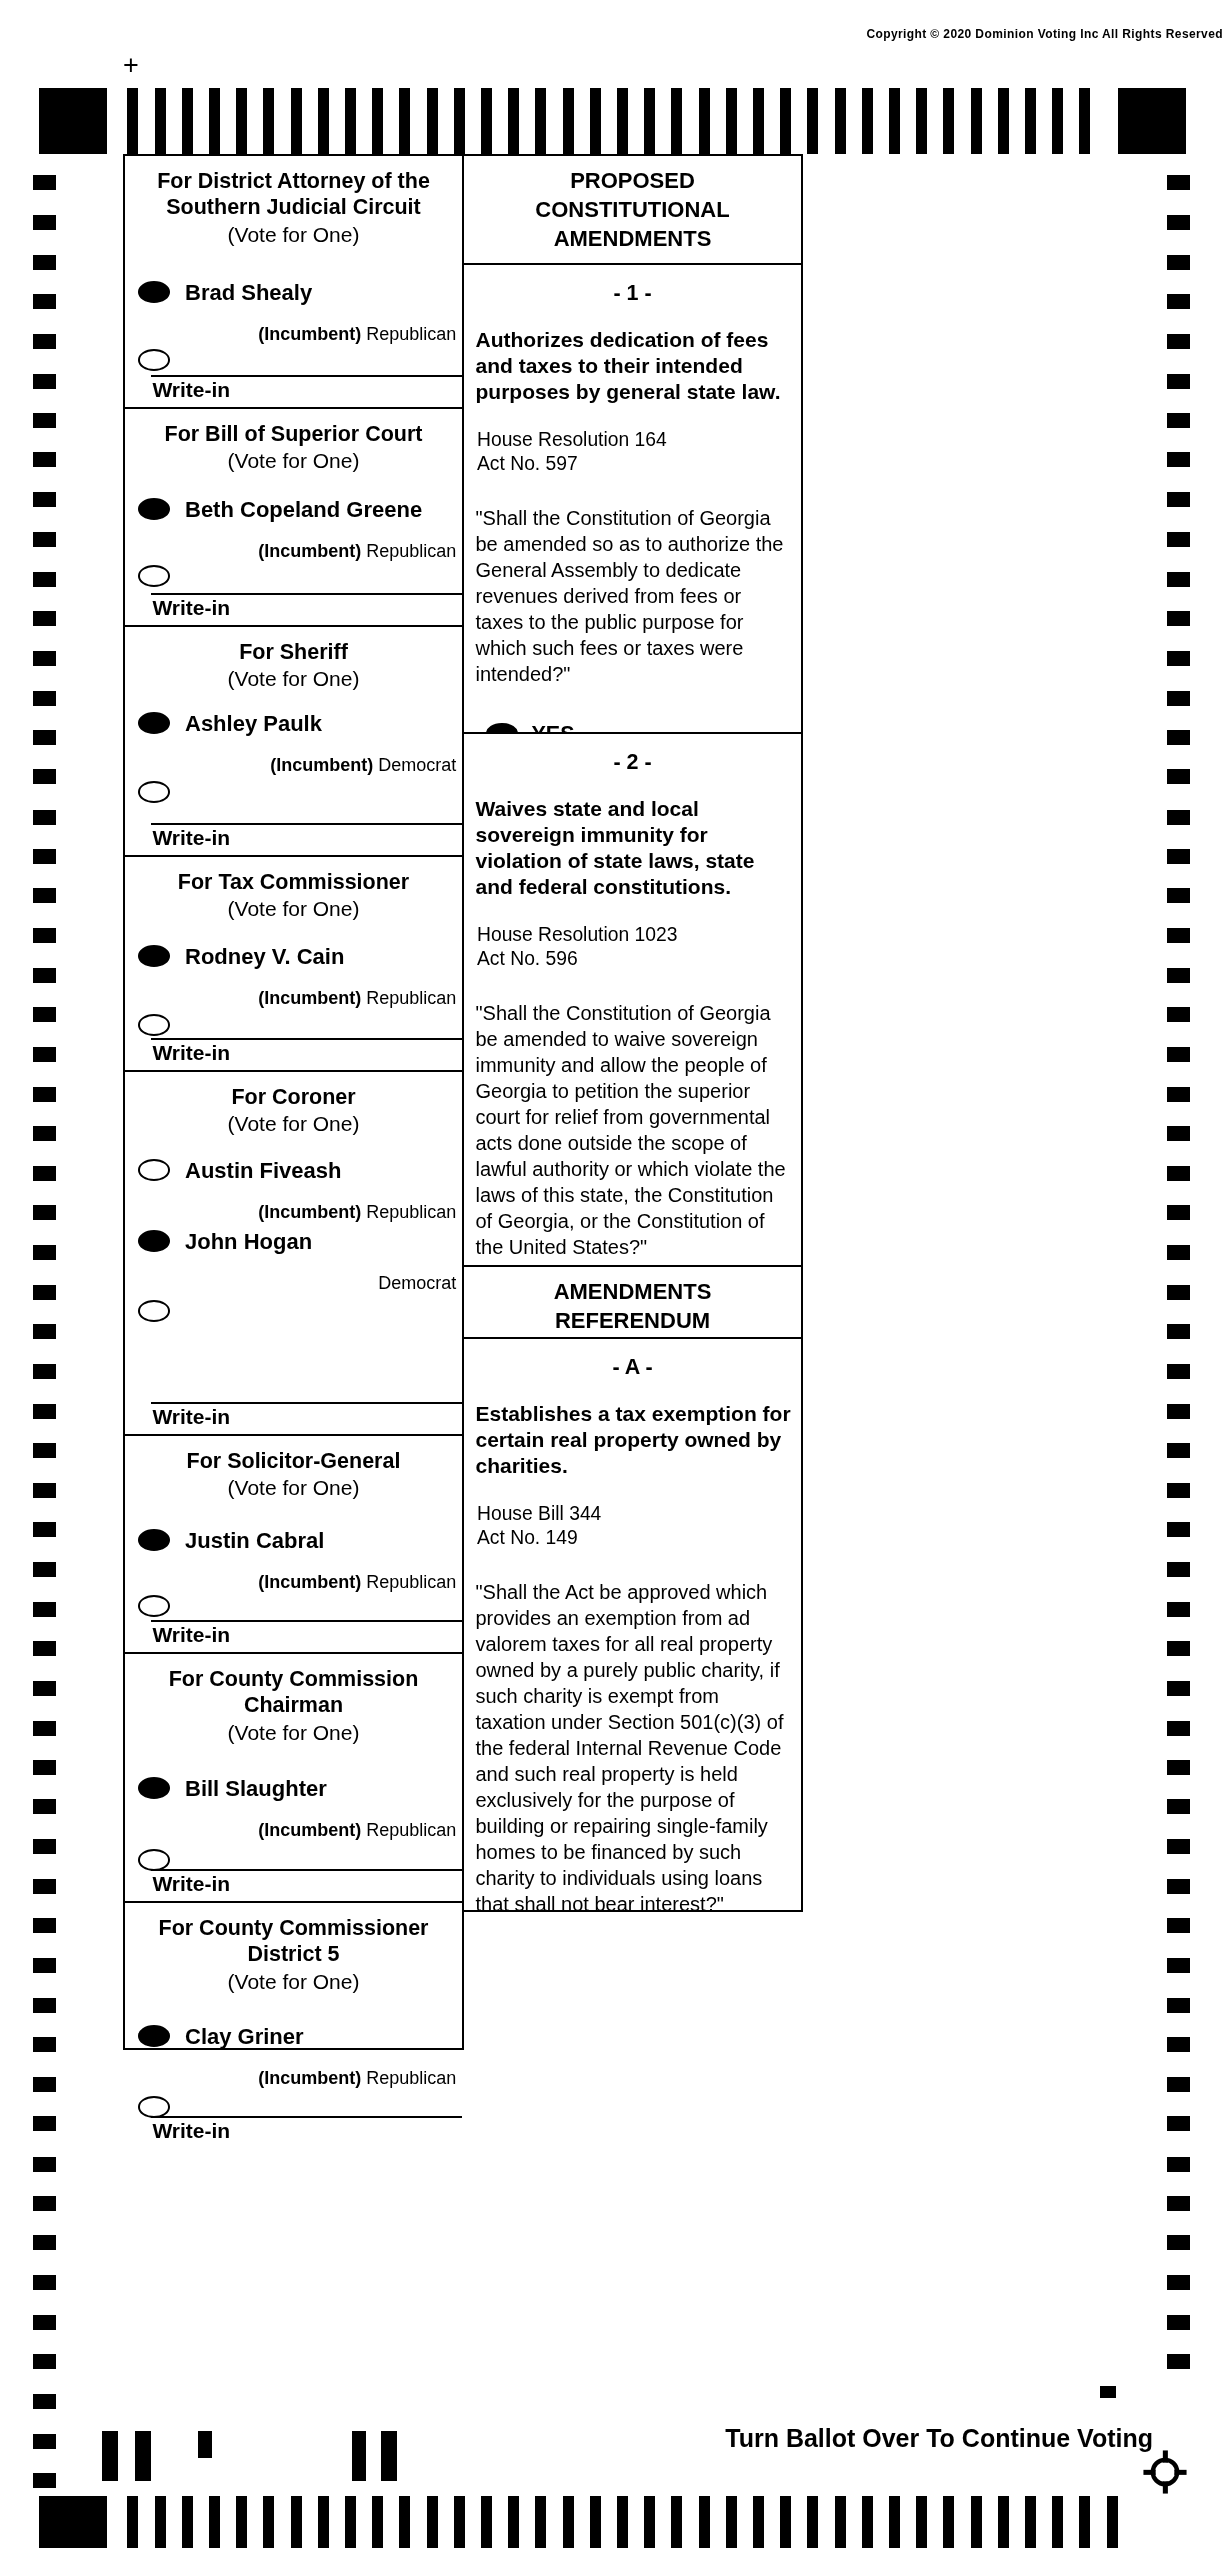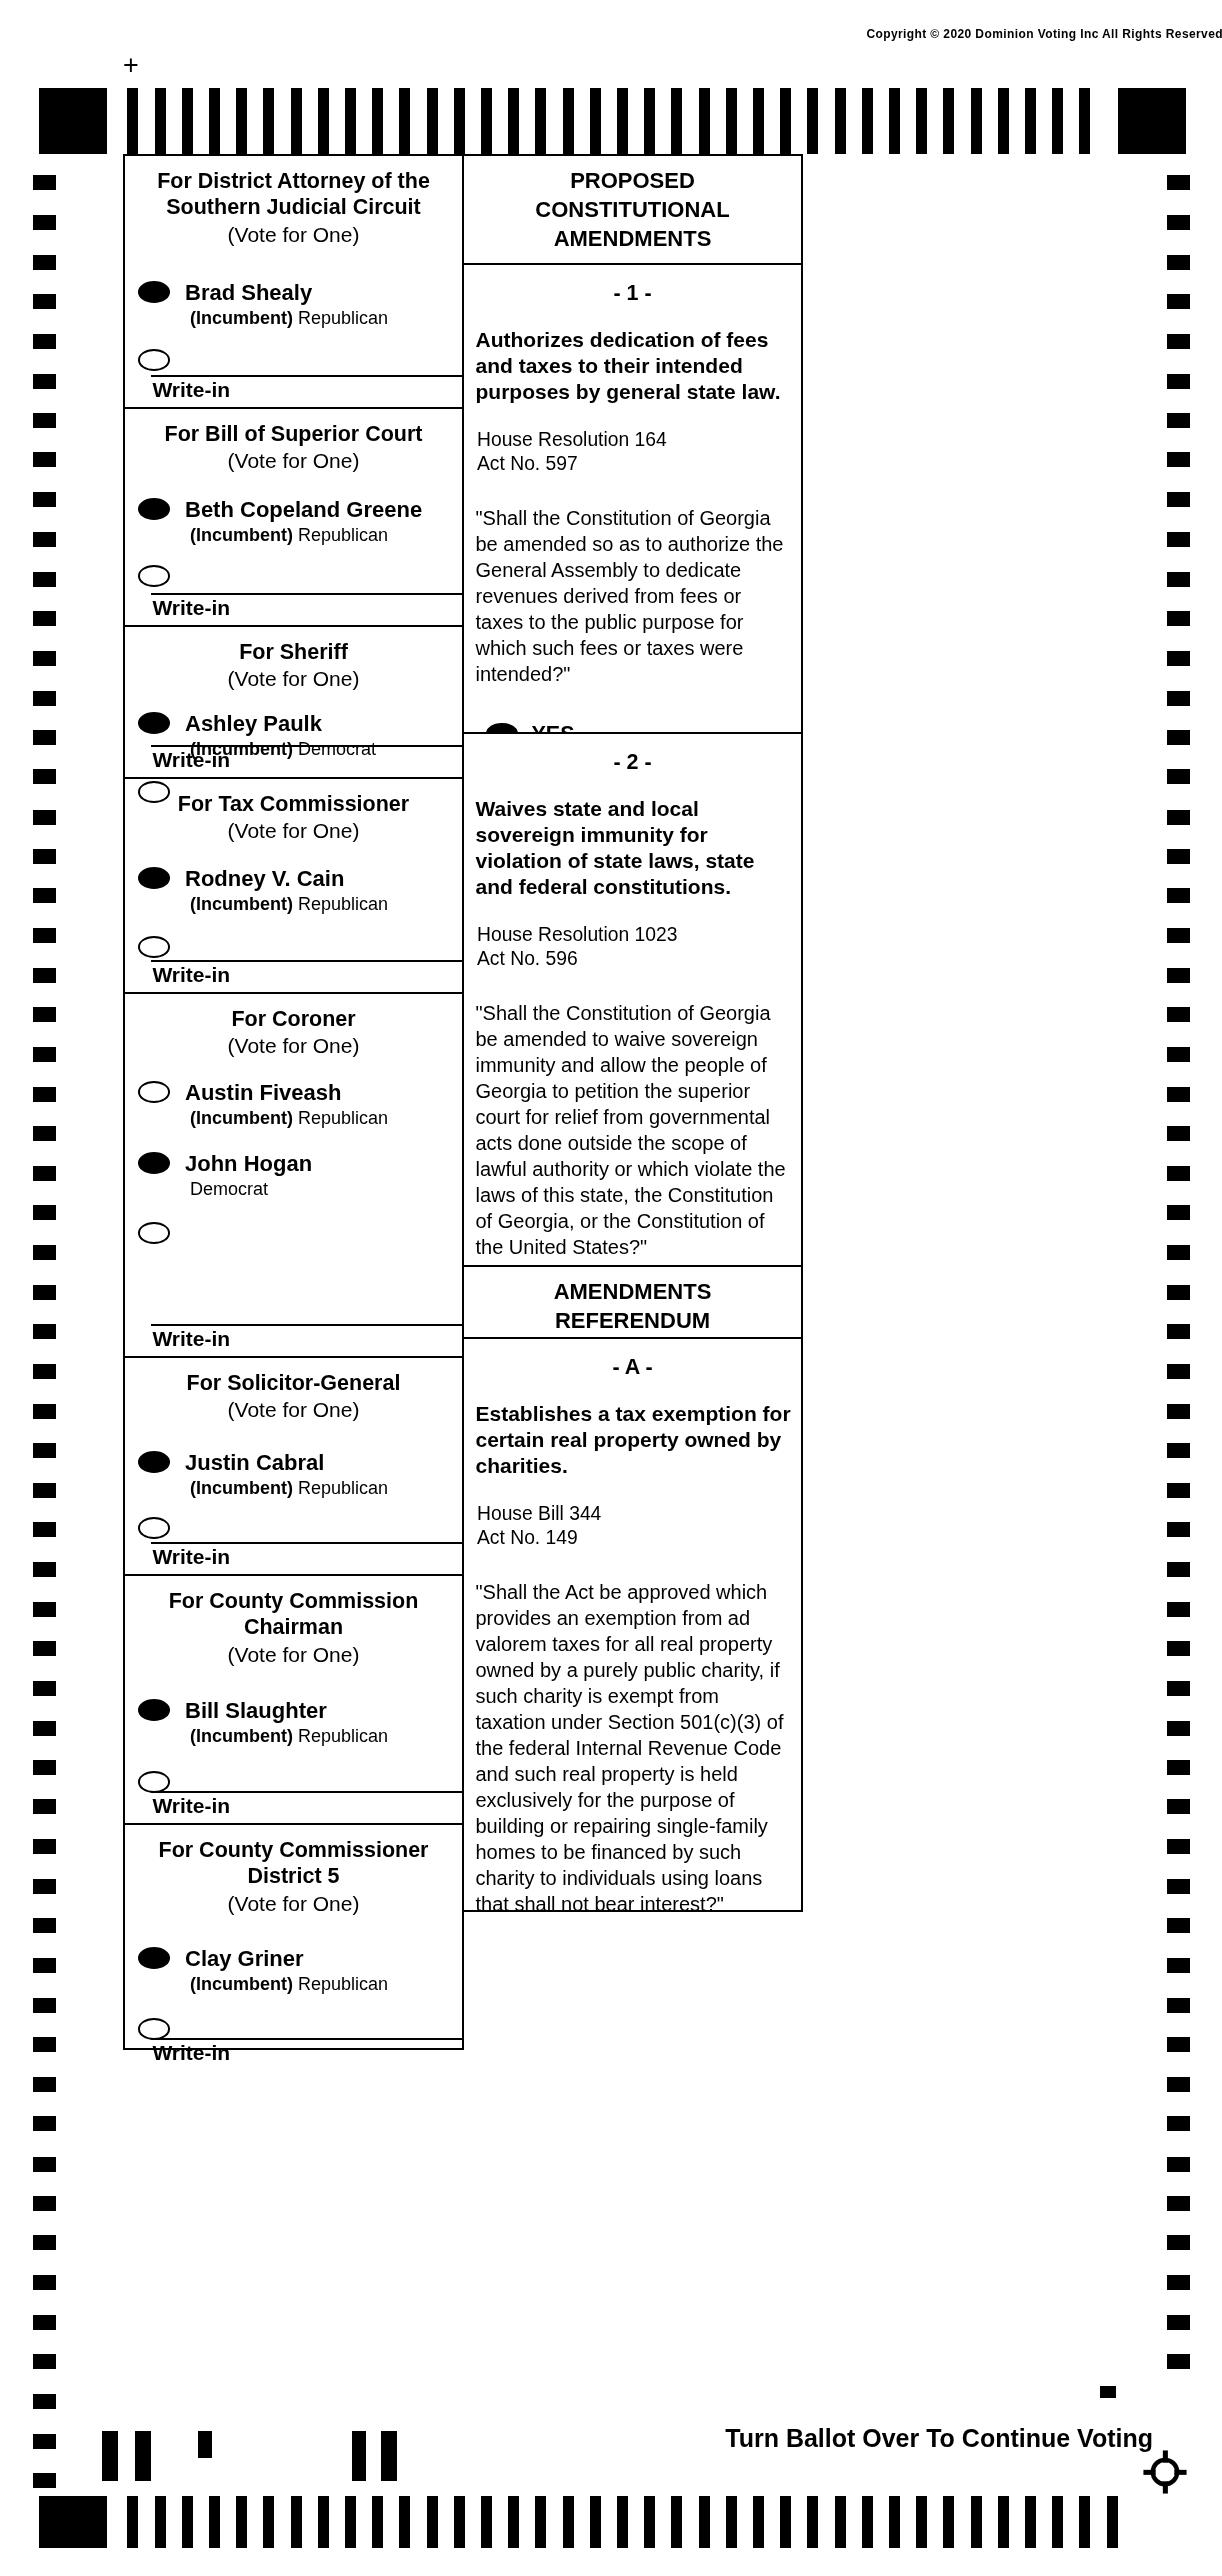--- a/index.html
+++ b/index.html
@@ -26,21 +26,21 @@
   .c-head{padding-top:11.5px;}
   .c-title-line{text-align:center;font-weight:bold;font-size:21.5px;line-height:26.5px;}
   .c-instr{text-align:center;font-size:21px;line-height:27px;}
   .cand{position:absolute;left:13px;right:5.7px;}
   .oval{display:block;width:32px;height:21.5px;border:2.1px solid #000;border-radius:50%;
         box-sizing:border-box;background:#fff;}
   .oval.filled{background:#000;}
   .cand .oval{position:absolute;left:0;top:1.4px;}
   .ctext{margin-left:47px;}
   .c-name{font-weight:bold;font-size:22px;line-height:25px;}
-  .c-detail{font-size:18px;line-height:21.5px;padding-left:5px;margin-top:3px;}
+  .c-detail{font-size:18px;line-height:21.5px;padding-left:5px;margin-top:19px;text-align:right;}
   .c-detail .b{font-weight:bold;}
   .wi-oval{position:absolute;left:13px;}
   .writein{position:absolute;left:26px;right:0;bottom:2.9px;border-top:2.1px solid #000;}
   .w-label{font-weight:bold;font-size:21px;padding:0.7px 0 2.1px 1.4px;}
 
   .m-section{position:relative;box-sizing:border-box;overflow:hidden;}
   .m-section + .m-section{border-top:2.1px solid #000;}
   .m-header-line{text-align:center;font-weight:bold;font-size:22px;line-height:29px;}
   .m-head-pad{padding-top:10px;}
   .m-number{text-align:center;font-weight:bold;font-size:21.5px;margin-top:15.7px;}
@@ -296,21 +296,21 @@
           <div class="ctext">
             <div class="c-name">Beth Copeland Greene</div>
             <div class="c-detail"><span class="b">(Incumbent)</span><span> Republican</span></div>
           </div>
         </div>
         <div class="oval wi-oval" style="top: 156px;"></div>
         <div class="writein">
           <div class="w-label">Write-in</div>
         </div>
       </div>
-      <div class="contest-block" style="height: 152px;">
+      <div class="contest-block" style="height: 230px;">
         <div class="c-head">
           <div class="c-title-line">For Sheriff</div>
           <div class="c-instr">(Vote for One)</div>
         </div>
         <div class="cand" style="top: 84px;">
           <div class="oval filled"></div>
           <div class="ctext">
             <div class="c-name">Ashley Paulk</div>
             <div class="c-detail"><span class="b">(Incumbent)</span><span> Democrat</span></div>
           </div>

